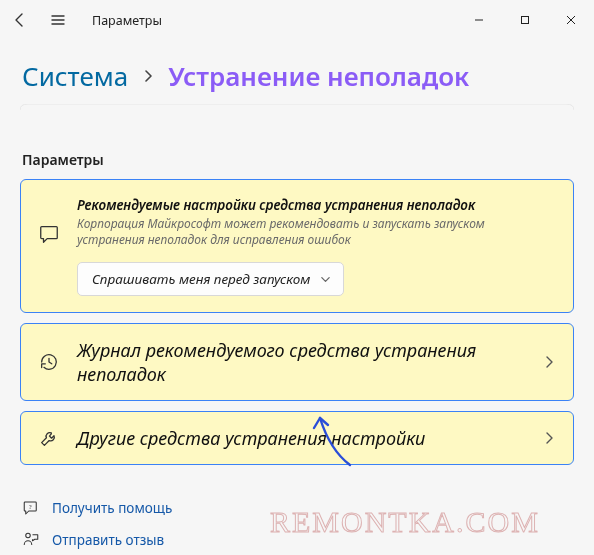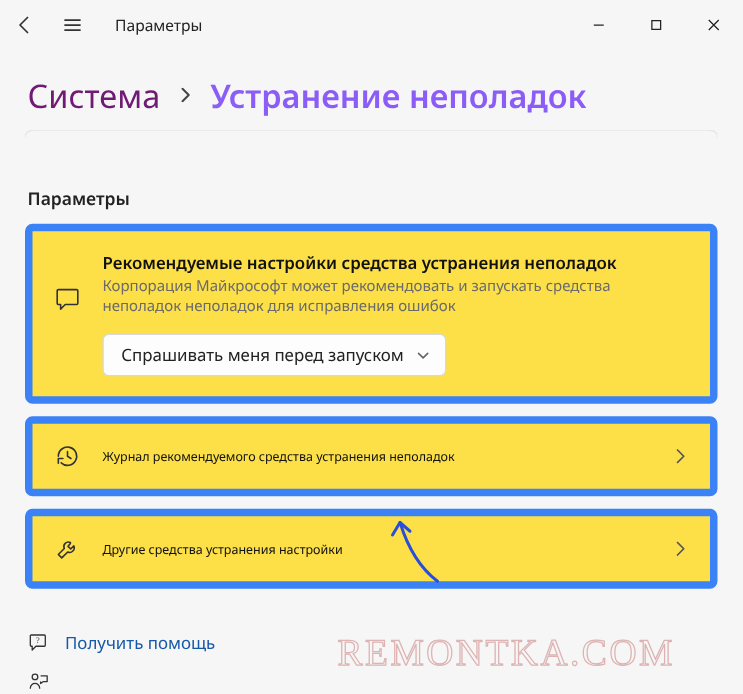--- a/index.html
+++ b/index.html
@@ -21,48 +21,49 @@
   .tb-left { display: flex; align-items: center; gap: 18px; }
   .tb-btn { width: 20px; height: 20px; display: flex; align-items: center; justify-content: center; color:#333; }
   .tb-title { font-size: 12.5px; color:#222; margin-left: 6px; }
   .window-controls { margin-left:auto; display:flex; }
   .win-ctrl { width:46px; height:32px; display:flex; align-items:center; justify-content:center; color:#222; }
 
   .breadcrumb {
     display:flex; align-items:center; gap:14px;
     padding: 18px 22px 4px 22px;
   }
-  .bc-sys { font-size:26px; font-weight:400; color:#701a75; }
+  .bc-sys { font-size:26px; font-weight:400; color:#0369a1; }
   .bc-chev { font-size:18px; color:#444; }
   .bc-cur { font-size:26px; font-weight:600; color:#8b5cf6; }
 
   .divider-arc {
     margin: 6px 20px 0 20px;
     height: 14px;
   }
 
   .section-label {
     font-size:14px; font-weight:600; color:#222;
     padding: 32px 22px 10px 22px;
   }
 
   .cards { padding: 0 20px; display:flex; flex-direction:column; gap:10px; }
   .card {
-    background:#fde047;
-    border:6px solid #3b82f6;
+    background:#fef9c3;
+    border:1px solid #3b82f6;
     border-radius:6px;
     padding:16px 18px 16px 16px;
     display:flex;
     align-items:center;
     gap:16px;
+    font-style:italic;
   }
   .card.small { padding:14px 18px 14px 16px; }
   .card-icon { width:24px; height:24px; flex-shrink:0; color:#333; display:flex; align-items:center; justify-content:center; }
   .card-body { flex:1; min-width:0; }
-  .card-title { font-size:10px; color:#111; font-weight:400; }
+  .card-title { font-size:18px; color:#111; font-weight:400; }
   .card-title.strong { font-weight:600; font-size:13.5px; }
   .card-sub { font-size:12px; color:#6a6a6a; line-height:1.35; margin-top:2px; }
   .card-chev { color:#555; flex-shrink:0; }
 
   .dropdown {
     margin-top:14px;
     display:inline-flex;
     align-items:center;
     gap:10px;
     border:1px solid #d8d8d8;
@@ -151,21 +152,21 @@
 <div class="cards">
 
   <div class="card" style="align-items:flex-start;">
     <div class="card-icon" style="margin-top:26px;">
       <svg width="22" height="22" viewBox="0 0 24 24">
           <path d="M4 4h16a1 1 0 0 1 1 1v11a1 1 0 0 1-1 1H10l-4 4v-4H4a1 1 0 0 1-1-1V5a1 1 0 0 1 1-1z" fill="none" stroke="currentColor" stroke-width="1.4" stroke-linejoin="round"></path>
         </svg>
     </div>
     <div class="card-body">
       <div class="card-title strong">Рекомендуемые настройки средства устранения неполадок</div>
-      <div class="card-sub">Корпорация Майкрософт может рекомендовать и запускать средства неполадок неполадок для исправления ошибок</div>
+      <div class="card-sub">Корпорация Майкрософт может рекомендовать и запускать запуском устранения неполадок для исправления ошибок</div>
       <div class="dropdown">
         <span>Спрашивать меня перед запуском</span>
         <span class="dd-chev">
           <svg width="11" height="11" viewBox="0 0 12 12">
               <path d="M2 4l4 4 4-4" fill="none" stroke="currentColor" stroke-width="1.4" stroke-linecap="round" stroke-linejoin="round"></path>
             </svg>
         </span>
       </div>
     </div>
   </div>
@@ -217,20 +218,21 @@
     <span class="link-text">Получить помощь</span>
   </div>
   <div class="link-row">
     <div class="link-icon">
       <svg width="18" height="18" viewBox="0 0 24 24">
         <circle cx="8" cy="6" r="3" fill="none" stroke="currentColor" stroke-width="1.4"></circle>
         <path d="M3 18c0-3 2.5-5 5-5s5 2 5 5" fill="none" stroke="currentColor" stroke-width="1.4" stroke-linecap="round"></path>
         <path d="M14 5h7v6h-4l-3 2v-2" fill="none" stroke="currentColor" stroke-width="1.4" stroke-linejoin="round"></path>
       </svg>
     </div>
+    <span class="link-text">Отправить отзыв</span>
   </div>
 </div>
 
 <svg class="annotation-arrow" width="48" height="60" viewBox="0 0 48 60">
   <path d="M40 55 Q20 40 10 8" fill="none" stroke="#2a4ed8" stroke-width="2.4" stroke-linecap="round"></path>
   <path d="M10 8 L4 18 M10 8 L18 15" fill="none" stroke="#2a4ed8" stroke-width="2.4" stroke-linecap="round"></path>
 </svg>
 
 <svg class="watermark-svg" width="320" height="50">
   <text x="0" y="32" font-family="Georgia, 'Times New Roman', serif" font-size="30" letter-spacing="2" fill="none" stroke="#d9a7a7" stroke-width="1" opacity="0.85">REMONTKA.COM</text>

